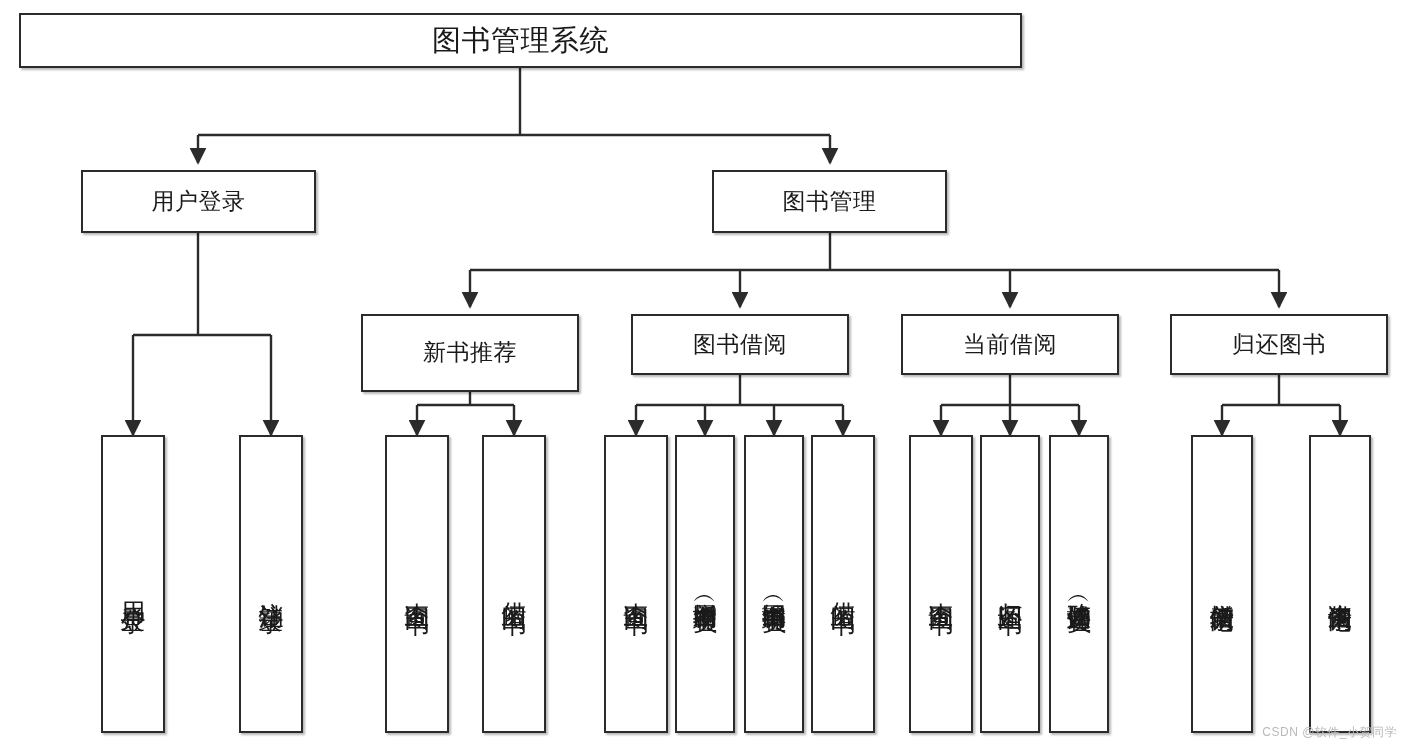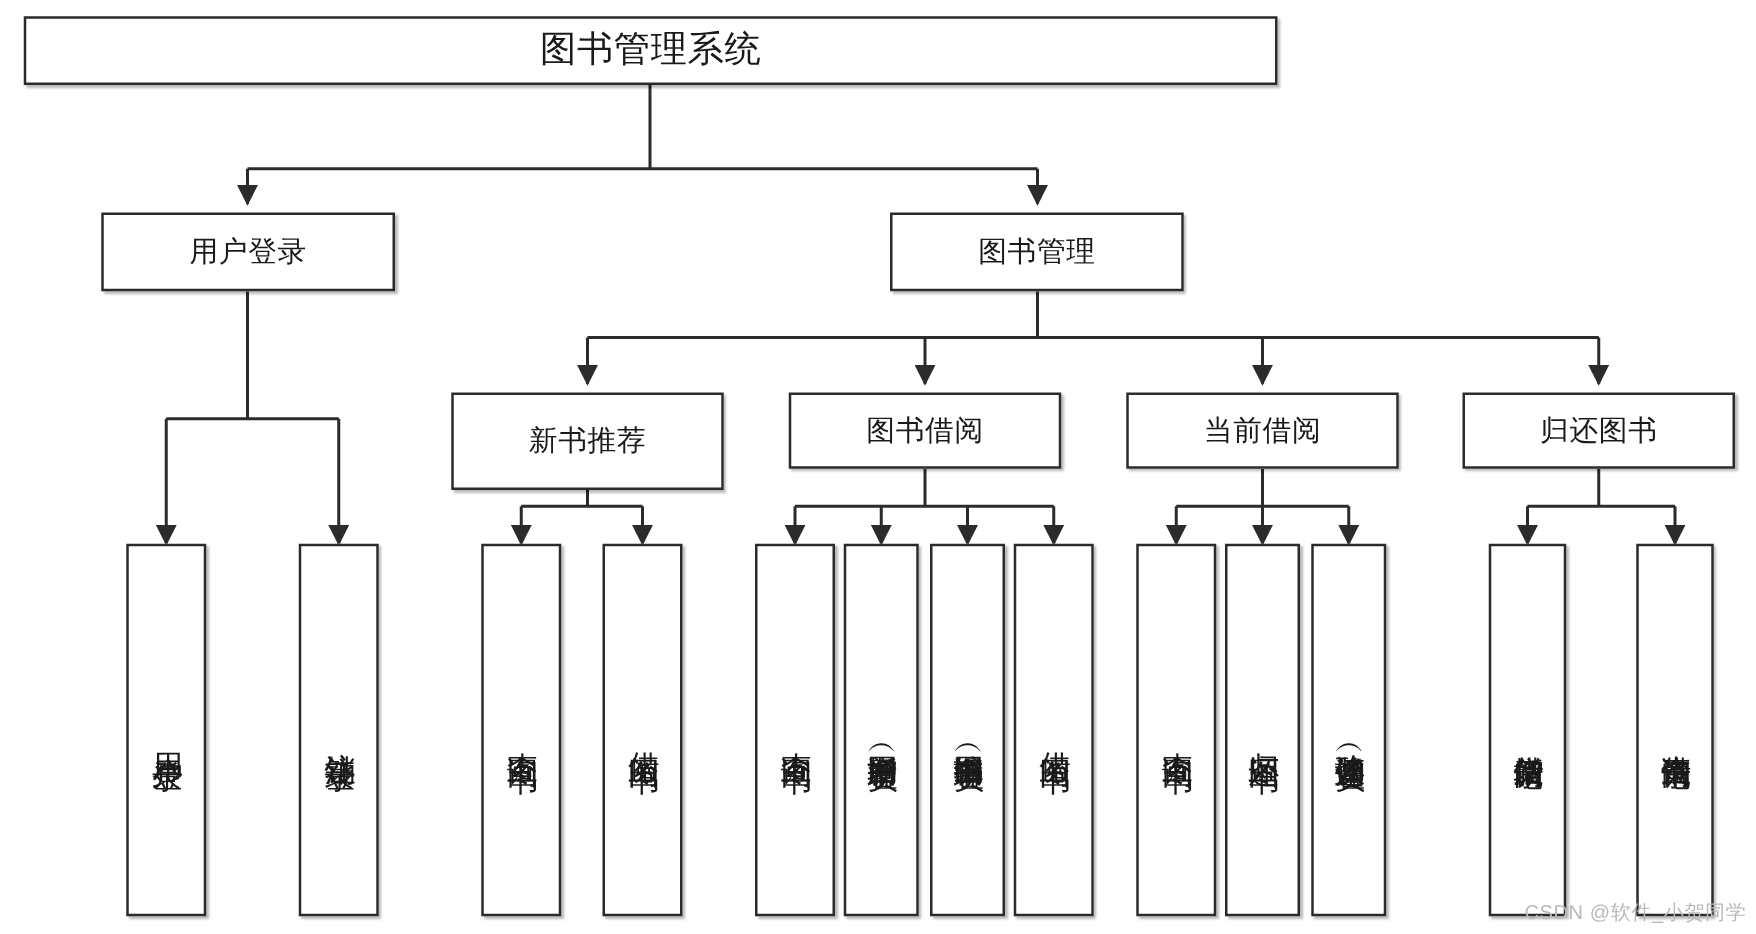--- a/index.html
+++ b/index.html
@@ -66,21 +66,21 @@
     display: block;
   }
   .node.vert.tall .label {
     font-size: 24px;
     letter-spacing: 1px;
   }
   #watermark {
     position: absolute;
     right: 8px;
     bottom: 6px;
-    font-size: 16px;
+    font-size: 12px;
     color: #b9b9b9;
     letter-spacing: 0.5px;
     z-index: 5;
     white-space: nowrap;
   }
 </style>
 </head>
 <body>
 
 <div id="canvas">

